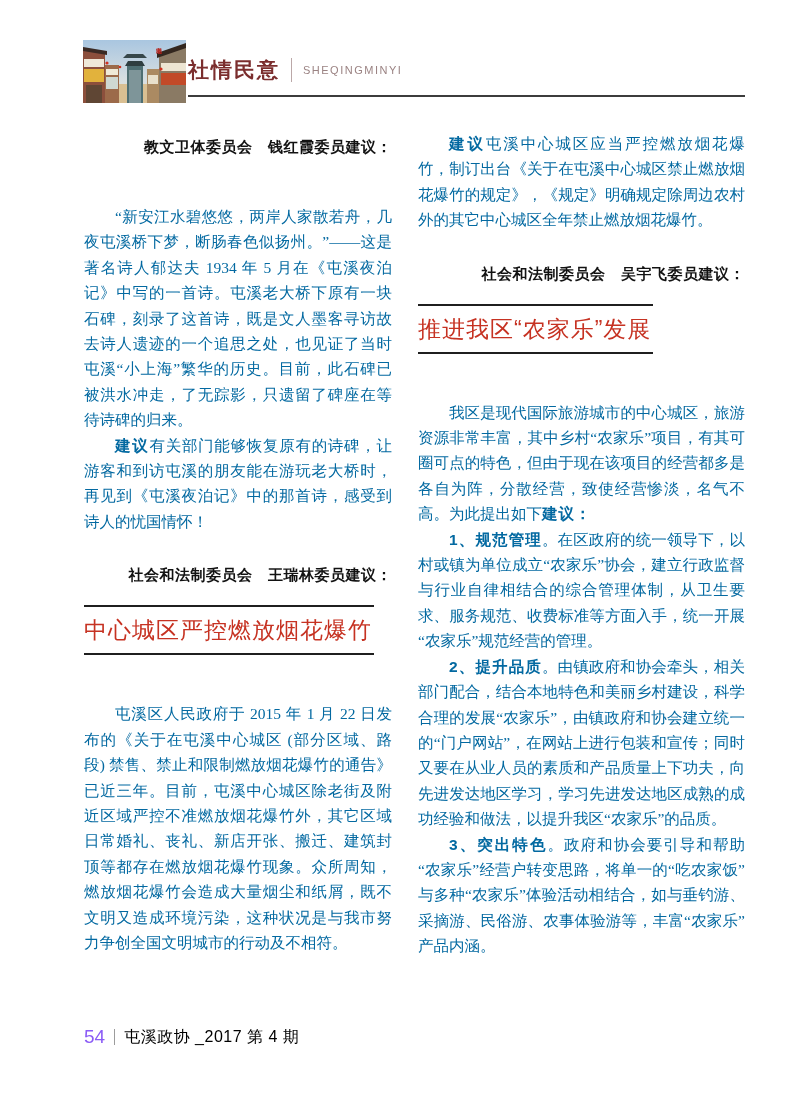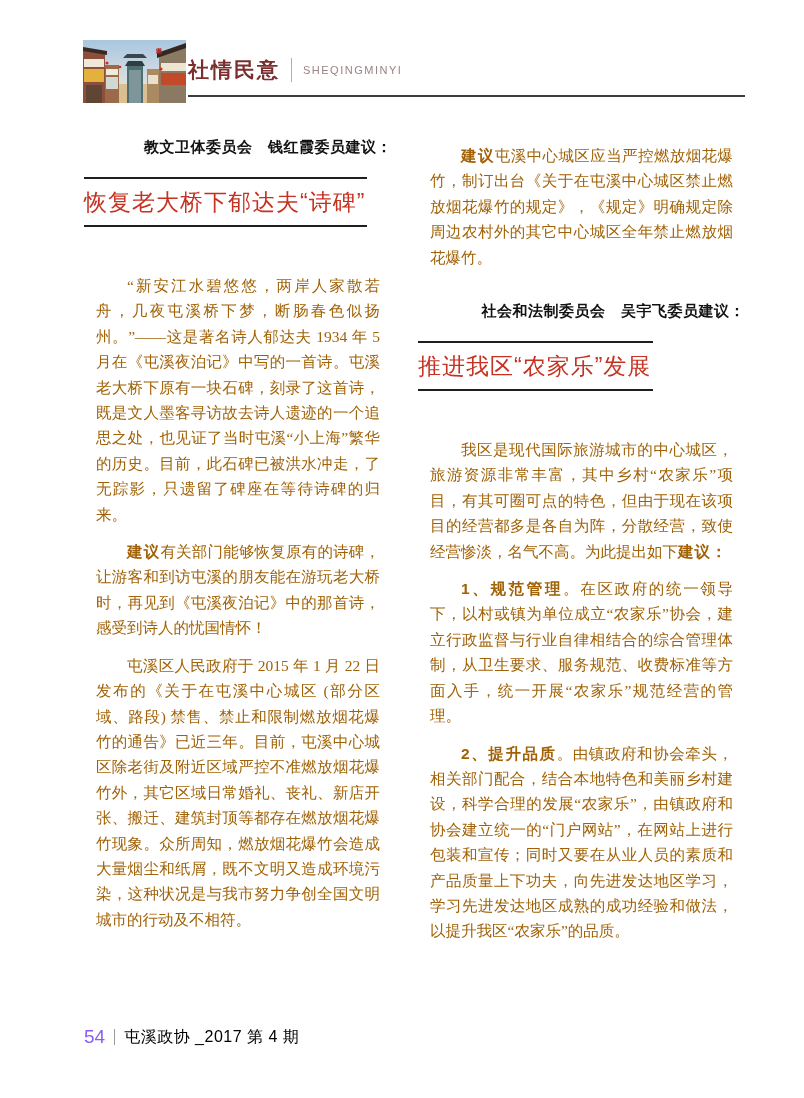--- a/index.html
+++ b/index.html
@@ -58,22 +58,22 @@
     border-top:2px solid #1f1f1f;border-bottom:2px solid #1f1f1f;
     padding:8px 2px 8px 0;
   }
   .red-title{
     margin:0;
     font-family:"Liberation Sans","DejaVu Sans",sans-serif;
     font-weight:normal;font-size:23px;line-height:30px;
     color:#c63222;letter-spacing:1px;white-space:nowrap;
   }
   .body-para{
-    margin:12px;
-    font-size:15.5px;line-height:25.4px;color:#a16207;
+    margin:0;
+    font-size:15.5px;line-height:25.4px;color:#0369a1;
     text-indent:2em;
   }
   .run-bold{
     font-family:"Liberation Sans","DejaVu Sans",sans-serif;
     font-weight:bold;letter-spacing:1px;
   }
 
   
   .page-footer{
     position:absolute;left:84px;top:1026px;
@@ -139,29 +139,32 @@
     <span class="header-cn">社情民意</span>
     <span class="header-vdiv"></span>
     <span class="header-en">SHEQINGMINYI</span>
   </div>
   <div class="header-rule"></div>
 
   <section class="col col-left">
 
     <div class="article-header">
       <div class="committee">教文卫体委员会　钱红霞委员建议：</div>
-      <div class="title-box">
-        <h2 class="red-title">恢复老大桥下郁达夫“诗碑”</h2>
-      </div>
     </div>
 
     <p class="body-para"><span>“新安江水碧悠悠，两岸人家散若舟，几夜屯溪桥下梦，断肠春色似扬州。”——这是著名诗人郁达夫 1934 年 5 月在《屯溪夜泊记》中写的一首诗。屯溪老大桥下原有一块石碑，刻录了这首诗，既是文人墨客寻访故去诗人遗迹的一个追思之处，也见证了当时屯溪“小上海”繁华的历史。目前，此石碑已被洪水冲走，了无踪影，只遗留了碑座在等待诗碑的归来。</span></p>
 
     <p class="body-para"><b class="run-bold">建议</b><span>有关部门能够恢复原有的诗碑，让游客和到访屯溪的朋友能在游玩老大桥时，再见到《屯溪夜泊记》中的那首诗，感受到诗人的忧国情怀！</span></p>
 
+    <div class="article-header">
+      <div class="committee">社会和法制委员会　王瑞林委员建议：</div>
+      <div class="title-box">
+        <h2 class="red-title">中心城区严控燃放烟花爆竹</h2>
+      </div>
+    </div>
 
     <p class="body-para"><span>屯溪区人民政府于 2015 年 1 月 22 日发布的《关于在屯溪中心城区 (部分区域、路段) 禁售、禁止和限制燃放烟花爆竹的通告》已近三年。目前，屯溪中心城区除老街及附近区域严控不准燃放烟花爆竹外，其它区域日常婚礼、丧礼、新店开张、搬迁、建筑封顶等都存在燃放烟花爆竹现象。众所周知，燃放烟花爆竹会造成大量烟尘和纸屑，既不文明又造成环境污染，这种状况是与我市努力争创全国文明城市的行动及不相符。</span></p>
 
   </section>
 
   <section class="col col-right">
 
     <p class="body-para"><b class="run-bold">建议</b><span>屯溪中心城区应当严控燃放烟花爆竹，制订出台《关于在屯溪中心城区禁止燃放烟花爆竹的规定》，《规定》明确规定除周边农村外的其它中心城区全年禁止燃放烟花爆竹。</span></p>
 
     <div class="article-header">
@@ -170,20 +173,21 @@
         <h2 class="red-title">推进我区“农家乐”发展</h2>
       </div>
     </div>
 
     <p class="body-para"><span>我区是现代国际旅游城市的中心城区，旅游资源非常丰富，其中乡村“农家乐”项目，有其可圈可点的特色，但由于现在该项目的经营都多是各自为阵，分散经营，致使经营惨淡，名气不高。为此提出如下</span><b class="run-bold">建议：</b></p>
 
     <p class="body-para"><b class="run-bold">1、规范管理</b><span>。在区政府的统一领导下，以村或镇为单位成立“农家乐”协会，建立行政监督与行业自律相结合的综合管理体制，从卫生要求、服务规范、收费标准等方面入手，统一开展“农家乐”规范经营的管理。</span></p>
 
     <p class="body-para"><b class="run-bold">2、提升品质</b><span>。由镇政府和协会牵头，相关部门配合，结合本地特色和美丽乡村建设，科学合理的发展“农家乐”，由镇政府和协会建立统一的“门户网站”，在网站上进行包装和宣传；同时又要在从业人员的素质和产品质量上下功夫，向先进发达地区学习，学习先进发达地区成熟的成功经验和做法，以提升我区“农家乐”的品质。</span></p>
 
+    <p class="body-para"><b class="run-bold">3、突出特色</b><span>。政府和协会要引导和帮助“农家乐”经营户转变思路，将单一的“吃农家饭”与多种“农家乐”体验活动相结合，如与垂钓游、采摘游、民俗游、农事体验游等，丰富“农家乐”产品内涵。</span></p>
 
   </section>
 
   <footer class="page-footer">
     <span class="pagenum">54</span>
     <span class="footer-vdiv"></span>
     <span class="journal">屯溪政协 _2017 第 4 期</span>
   </footer>
 
 </div>

